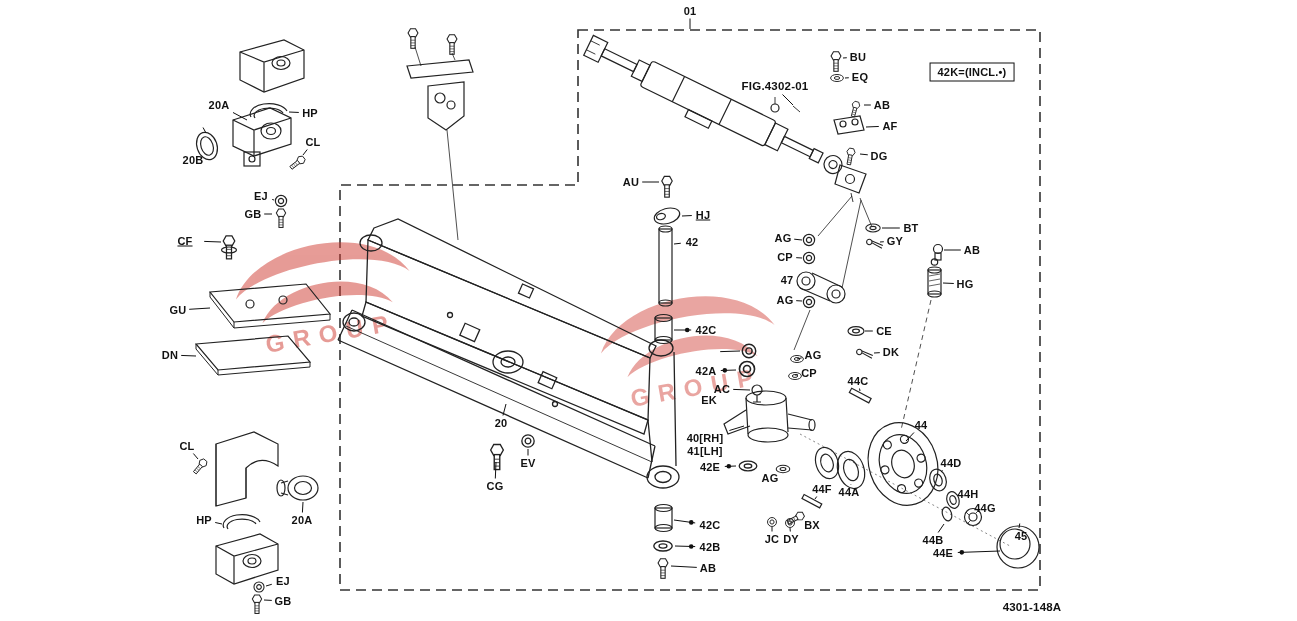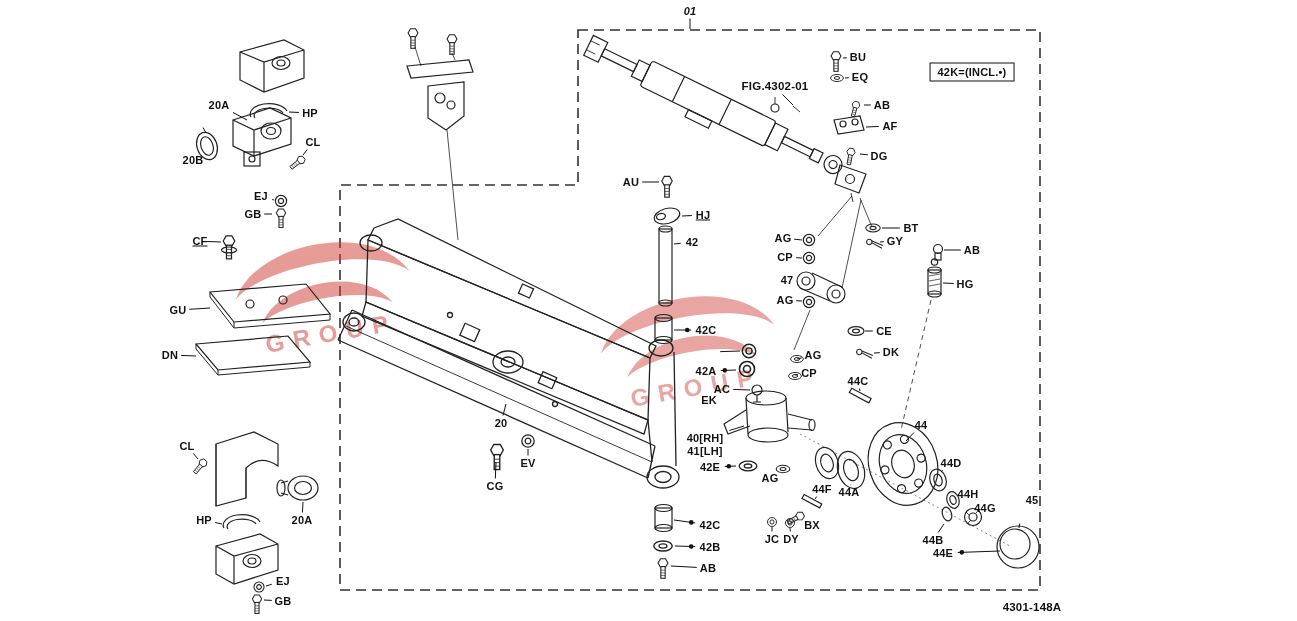--- a/index.html
+++ b/index.html
@@ -344,28 +344,28 @@
       <line x1="957.8" y1="552.480701754386" x2="1000" y2="551"></line>
       <circle cx="961.7975399751671" cy="552.3404371938539" r="2.3"></circle>
       <line x1="816.75" y1="496.5" x2="815" y2="499"></line>
       <line x1="850.875" y1="484.5" x2="851" y2="484"></line>
       <line x1="803" y1="520" x2="803" y2="520"></line>
       <line x1="772" y1="531.5" x2="772" y2="527"></line>
       <line x1="790.3181818181819" y1="531.5" x2="790" y2="528"></line>
     </svg>
 
   <div id="callout-layer">
-      <div class="callout" style="left: 690px; top: 11px; font-style: italic;">01</div>
+      <div class="callout" style="left: 690px; top: 11px;">01</div>
       <div class="callout" style="left: 219px; top: 105px;">20A</div>
       <div class="callout" style="left: 193px; top: 120px; margin-top: 40px;">20B</div>
       <div class="callout" style="left: 310px; top: 113px;">HP</div>
       <div class="callout" style="left: 313px; top: 142px;">CL</div>
       <div class="callout" style="left: 261px; top: 196px;">EJ</div>
       <div class="callout" style="left: 253px; top: 214px;">GB</div>
-      <div class="callout" style="left: 200px; top: 241px; text-decoration: underline;">CF</div>
+      <div class="callout" style="left: 185px; top: 241px; text-decoration: underline;">CF</div>
       <div class="callout" style="left: 178px; top: 310px;">GU</div>
       <div class="callout" style="left: 170px; top: 355px;">DN</div>
       <div class="callout" style="left: 187px; top: 446px;">CL</div>
       <div class="callout" style="left: 204px; top: 520px;">HP</div>
       <div class="callout" style="left: 302px; top: 520px;">20A</div>
       <div class="callout" style="left: 283px; top: 581px;">EJ</div>
       <div class="callout" style="left: 283px; top: 601px;">GB</div>
       <div class="callout" style="left: 495px; top: 486px;">CG</div>
       <div class="callout" style="left: 528px; top: 463px;">EV</div>
       <div class="callout" style="left: 501px; top: 423px;">20</div>
@@ -400,21 +400,21 @@
       <div class="callout" style="left: 895px; top: 241px;">GY</div>
       <div class="callout" style="left: 972px; top: 250px;">AB</div>
       <div class="callout" style="left: 965px; top: 284px;">HG</div>
       <div class="callout" style="left: 884px; top: 331px;">CE</div>
       <div class="callout" style="left: 891px; top: 352px;">DK</div>
       <div class="callout" style="left: 858px; top: 381px;">44C</div>
       <div class="callout" style="left: 921px; top: 425px;">44</div>
       <div class="callout" style="left: 951px; top: 463px;">44D</div>
       <div class="callout" style="left: 968px; top: 494px;">44H</div>
       <div class="callout" style="left: 985px; top: 508px;">44G</div>
-      <div class="callout" style="left: 1021px; top: 500px; margin-left: 11px;">45</div>
+      <div class="callout" style="left: 1021px; top: 536px;">45</div>
       <div class="callout" style="left: 933px; top: 540px;">44B</div>
       <div class="callout" style="left: 943px; top: 553px;">44E</div>
       <div class="callout" style="left: 822px; top: 489px;">44F</div>
       <div class="callout" style="left: 849px; top: 492px;">44A</div>
       <div class="callout" style="left: 812px; top: 525px;">BX</div>
       <div class="callout" style="left: 772px; top: 539px;">JC</div>
       <div class="callout" style="left: 791px; top: 539px;">DY</div>
       <div class="callout fig" style="left: 1032px; top: 608px;">4301-148A</div>
     </div>
 

